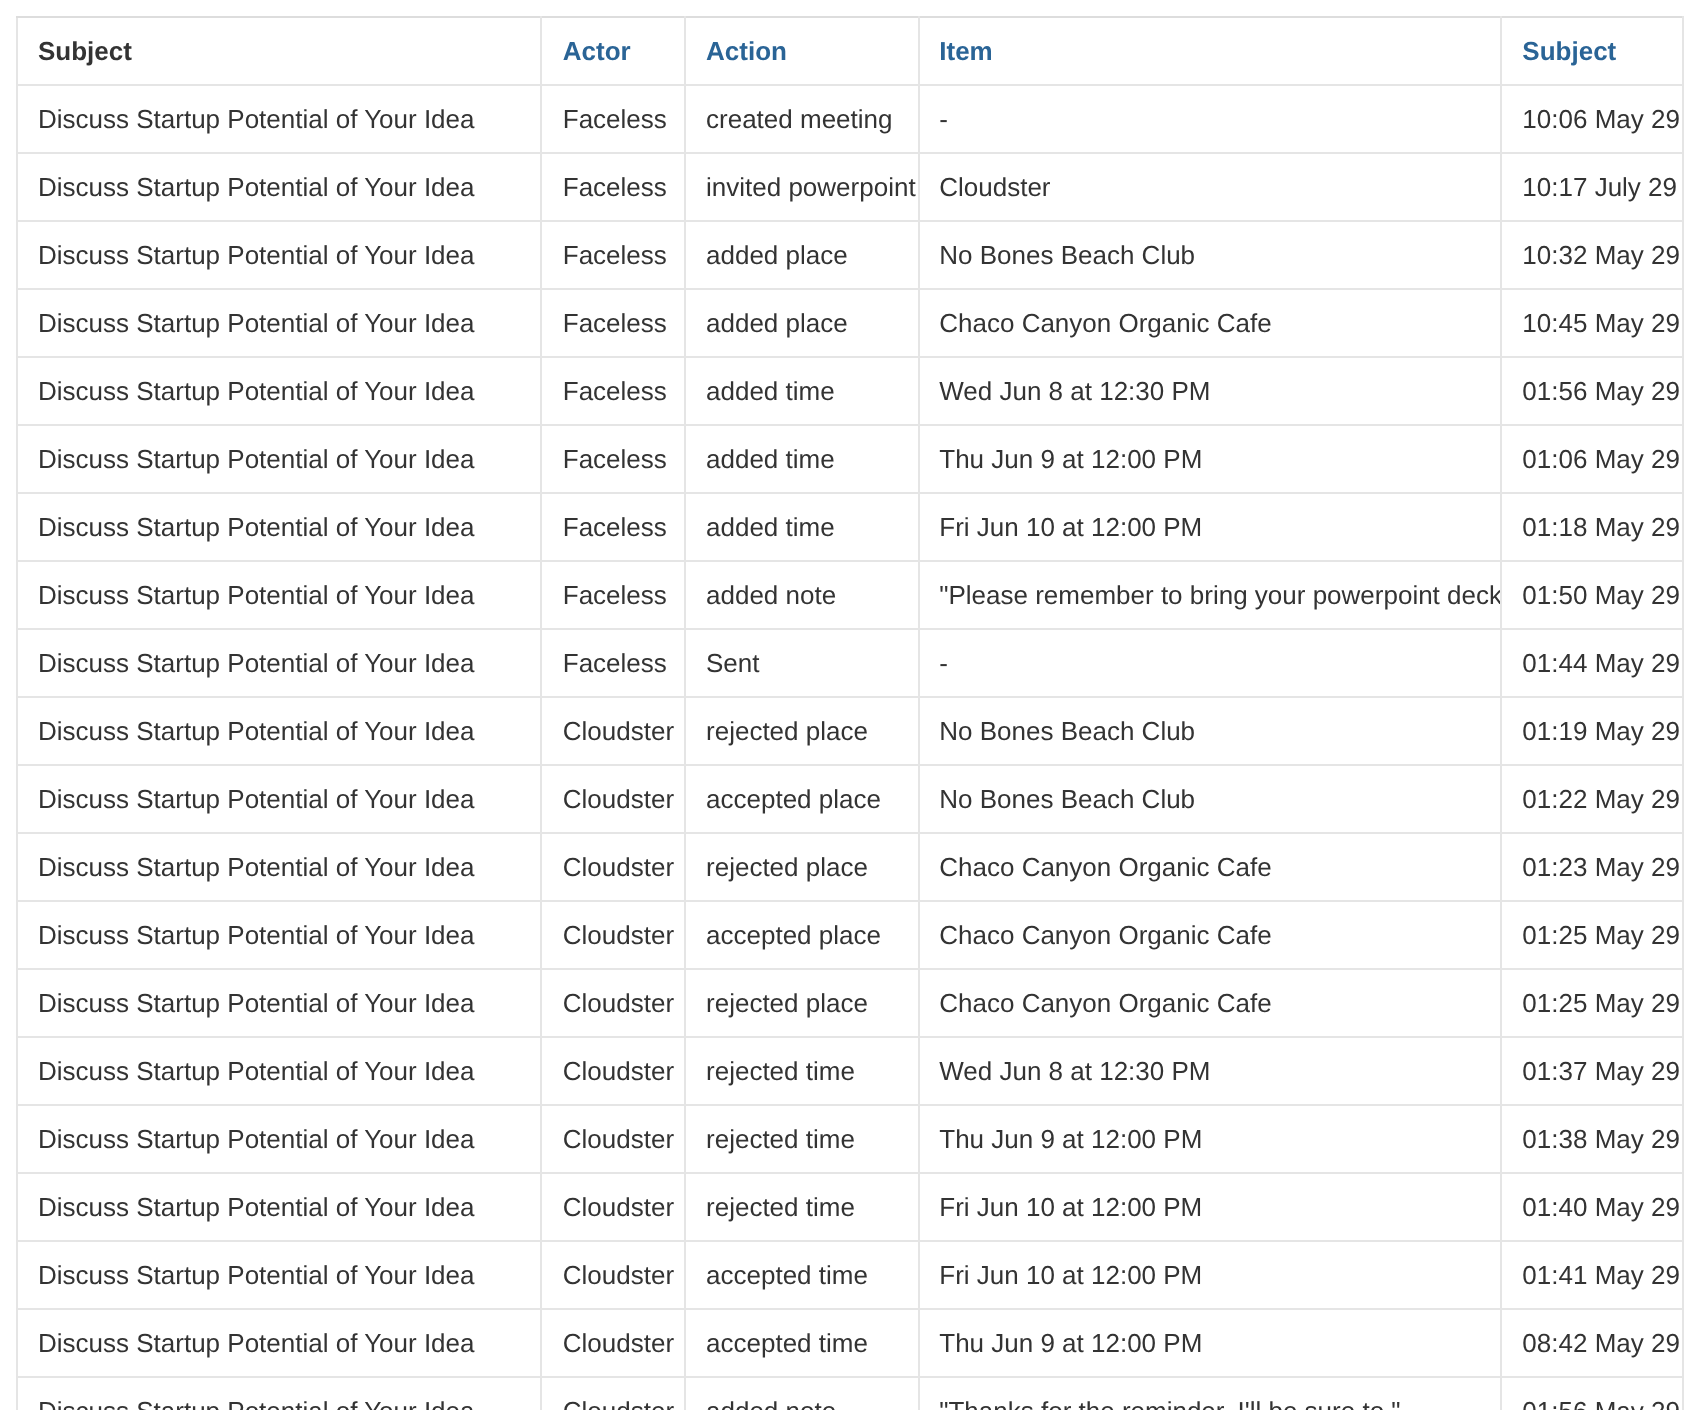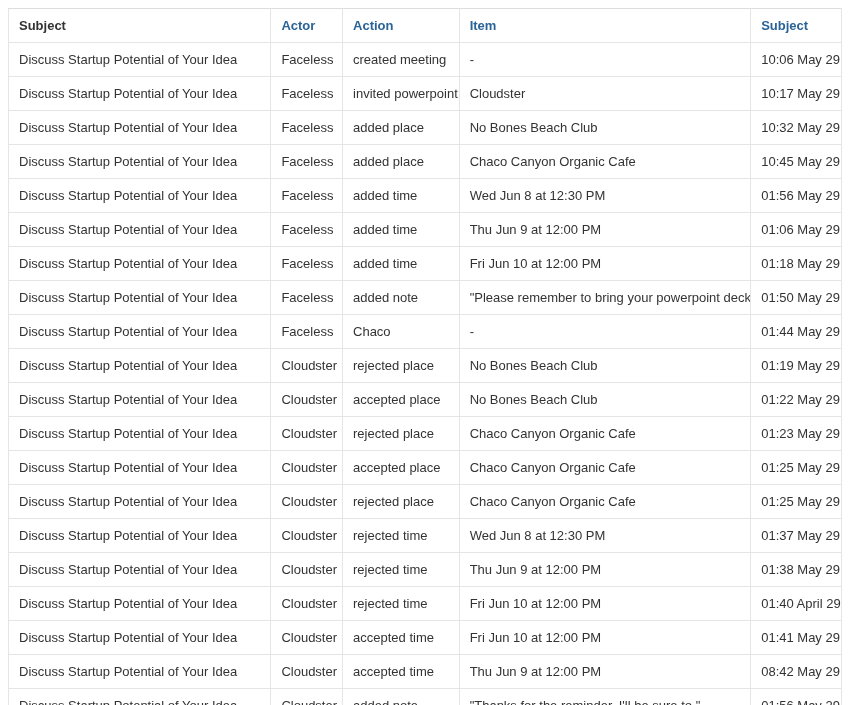--- a/index.html
+++ b/index.html
@@ -73,21 +73,21 @@
         <td data-name="cell-actor">Faceless</td>
         <td data-name="cell-action">created meeting</td>
         <td data-name="cell-item">-</td>
         <td data-name="cell-created">10:06 May 29</td>
       </tr>
       <tr data-name="table-row">
         <td data-name="cell-subject">Discuss Startup Potential of Your Idea</td>
         <td data-name="cell-actor">Faceless</td>
         <td data-name="cell-action">invited powerpoint</td>
         <td data-name="cell-item">Cloudster</td>
-        <td data-name="cell-created">10:17 May 29</td>
+        <td data-name="cell-created">10:17 July 29</td>
       </tr>
       <tr data-name="table-row">
         <td data-name="cell-subject">Discuss Startup Potential of Your Idea</td>
         <td data-name="cell-actor">Faceless</td>
         <td data-name="cell-action">added place</td>
         <td data-name="cell-item">No Bones Beach Club</td>
         <td data-name="cell-created">10:32 May 29</td>
       </tr>
       <tr data-name="table-row">
         <td data-name="cell-subject">Discuss Startup Potential of Your Idea</td>
@@ -120,21 +120,21 @@
       <tr data-name="table-row">
         <td data-name="cell-subject">Discuss Startup Potential of Your Idea</td>
         <td data-name="cell-actor">Faceless</td>
         <td data-name="cell-action">added note</td>
         <td data-name="cell-item">"Please remember to bring your powerpoint deck."</td>
         <td data-name="cell-created">01:50 May 29</td>
       </tr>
       <tr data-name="table-row">
         <td data-name="cell-subject">Discuss Startup Potential of Your Idea</td>
         <td data-name="cell-actor">Faceless</td>
-        <td data-name="cell-action">Chaco</td>
+        <td data-name="cell-action">Sent</td>
         <td data-name="cell-item">-</td>
         <td data-name="cell-created">01:44 May 29</td>
       </tr>
       <tr data-name="table-row">
         <td data-name="cell-subject">Discuss Startup Potential of Your Idea</td>
         <td data-name="cell-actor">Cloudster</td>
         <td data-name="cell-action">rejected place</td>
         <td data-name="cell-item">No Bones Beach Club</td>
         <td data-name="cell-created">01:19 May 29</td>
       </tr>
@@ -178,21 +178,21 @@
         <td data-name="cell-actor">Cloudster</td>
         <td data-name="cell-action">rejected time</td>
         <td data-name="cell-item">Thu Jun 9 at 12:00 PM</td>
         <td data-name="cell-created">01:38 May 29</td>
       </tr>
       <tr data-name="table-row">
         <td data-name="cell-subject">Discuss Startup Potential of Your Idea</td>
         <td data-name="cell-actor">Cloudster</td>
         <td data-name="cell-action">rejected time</td>
         <td data-name="cell-item">Fri Jun 10 at 12:00 PM</td>
-        <td data-name="cell-created">01:40 April 29</td>
+        <td data-name="cell-created">01:40 May 29</td>
       </tr>
       <tr data-name="table-row">
         <td data-name="cell-subject">Discuss Startup Potential of Your Idea</td>
         <td data-name="cell-actor">Cloudster</td>
         <td data-name="cell-action">accepted time</td>
         <td data-name="cell-item">Fri Jun 10 at 12:00 PM</td>
         <td data-name="cell-created">01:41 May 29</td>
       </tr>
       <tr data-name="table-row">
         <td data-name="cell-subject">Discuss Startup Potential of Your Idea</td>

